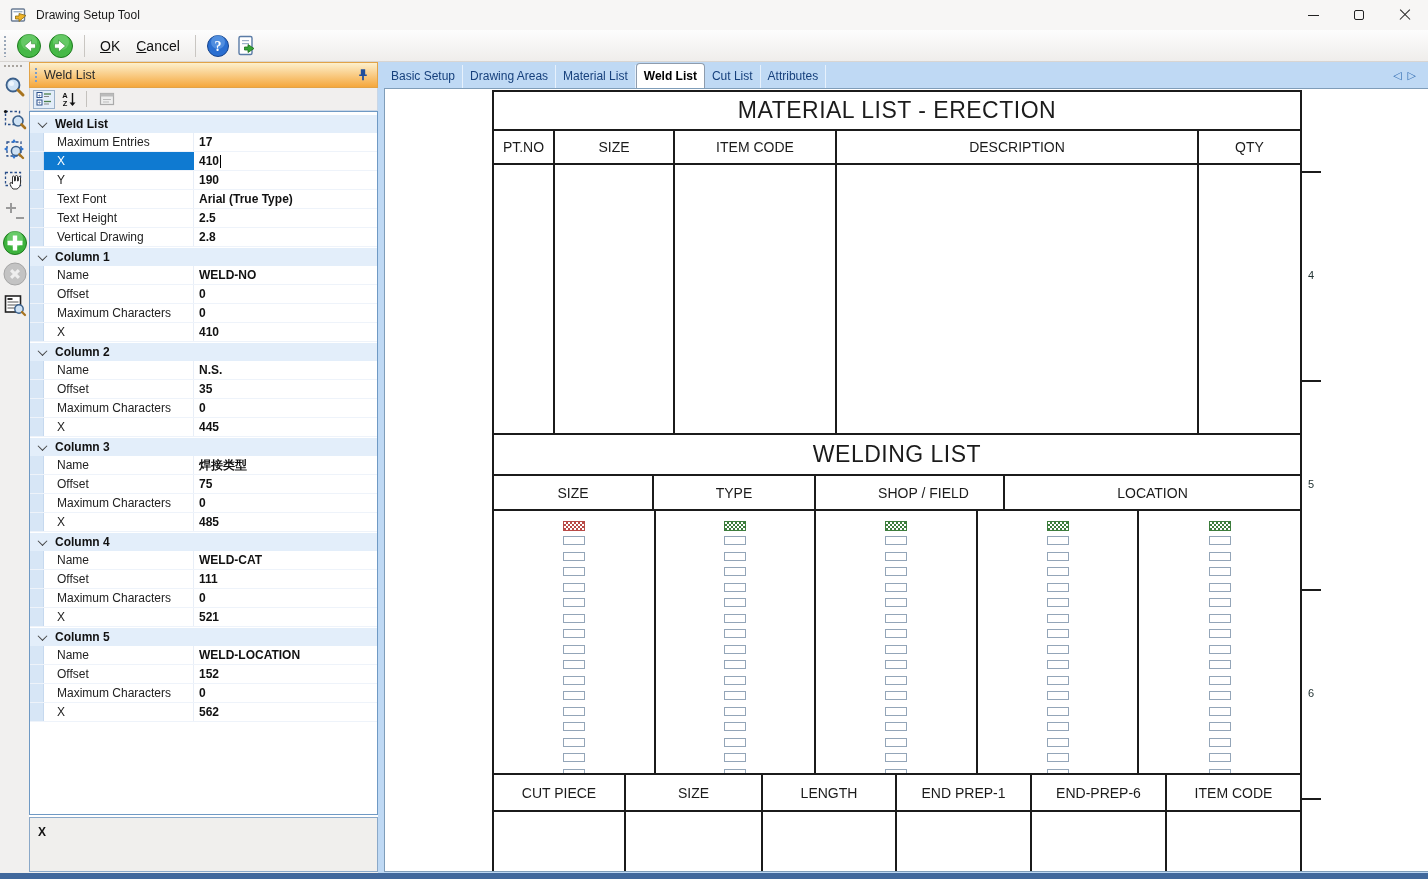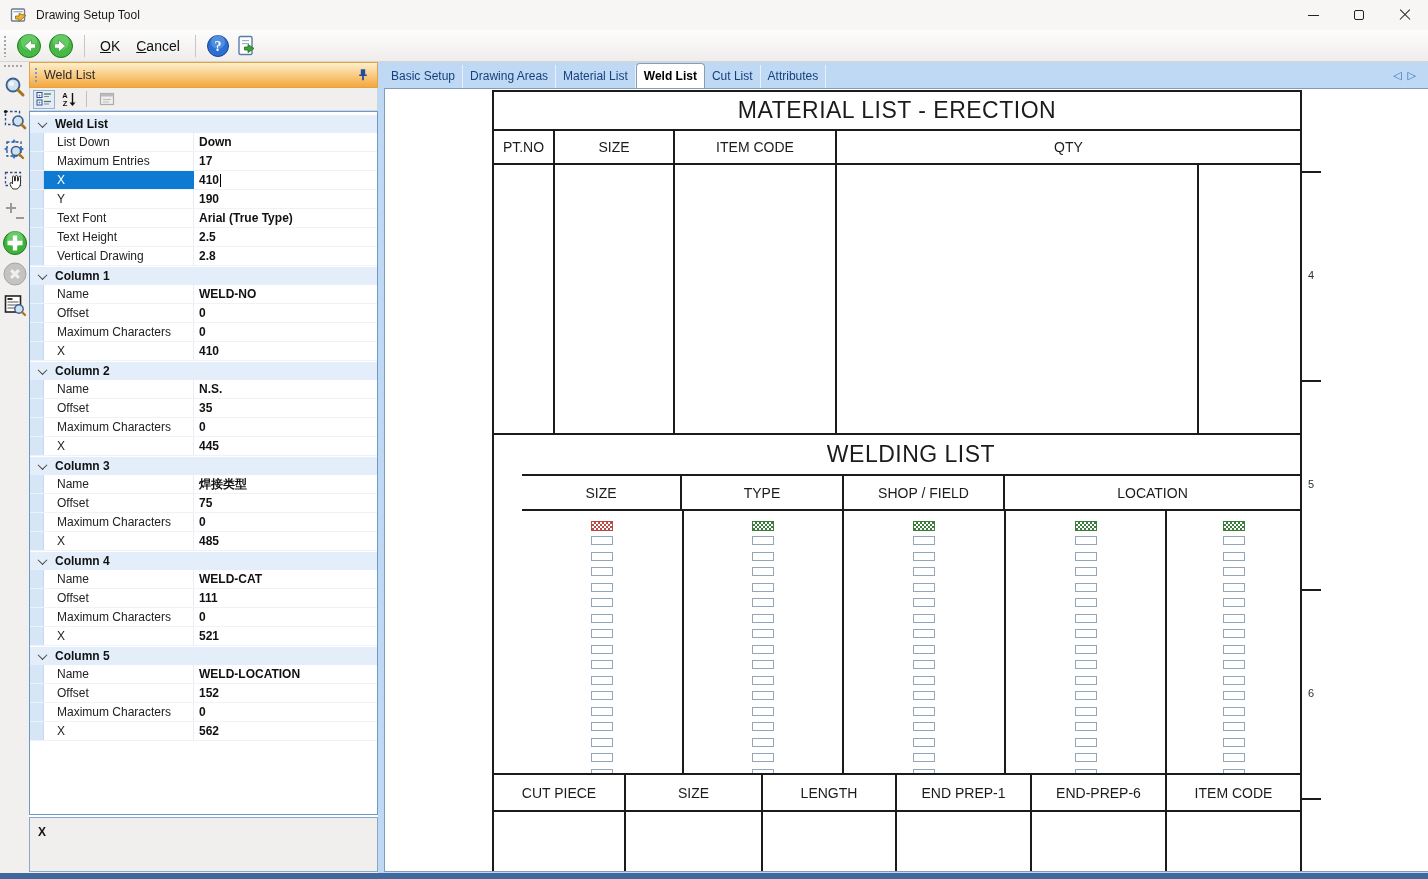--- a/index.html
+++ b/index.html
@@ -278,27 +278,20 @@
       </div>
     </div>
 
     <div class="propgrid" id="propgrid">
         <div class="cat-row">
           <span class="cat-chevron"></span>
           <span class="cat-label">Weld List</span>
         </div>
         <div class="prop-row">
           <div class="prop-gutter"></div>
-          <div class="prop-name">List Down</div>
-          <div class="prop-value">
-            <span>Down</span>
-          </div>
-        </div>
-        <div class="prop-row">
-          <div class="prop-gutter"></div>
           <div class="prop-name">Maximum Entries</div>
           <div class="prop-value">
             <span>17</span>
           </div>
         </div>
         <div class="prop-row selected">
           <div class="prop-gutter"></div>
           <div class="prop-name">X</div>
           <div class="prop-value">
             <span>410</span>
@@ -513,36 +506,37 @@
       <span>◁</span><span>▷</span>
     </div>
     <div class="canvas">
       <div class="sheet" id="sheet">
           <div class="dtable" style="left: 107px; top: 1px; width: 810px; height: 345px;">
             <div class="dt-title" style="height: 39px;">MATERIAL LIST - ERECTION</div>
             <div class="dt-head" style="height: 34px;">
               <div class="dcell" style="flex: 0 0 61px;">PT.NO</div>
               <div class="dcell" style="flex: 0 0 120px;">SIZE</div>
               <div class="dcell" style="flex: 0 0 162px;">ITEM CODE</div>
+              <div class="dcell" style="flex: 0 0 362px;">DESCRIPTION</div>
               <div class="dcell" style="flex: 1 1 0%;">QTY</div>
             </div>
             <div class="dt-body">
               <div class="dcell" style="flex: 0 0 61px;"></div>
               <div class="dcell" style="flex: 0 0 120px;"></div>
               <div class="dcell" style="flex: 0 0 162px;"></div>
               <div class="dcell" style="flex: 0 0 362px;"></div>
               <div class="dcell" style="flex: 1 1 0%;"></div>
             </div>
           </div>
-          <div class="dtable" style="left: 107px; top: 344px; width: 810px; height: 426px; padding-left: 28px;">
+          <div class="dtable" style="left: 107px; top: 344px; width: 810px; height: 426px;">
             <div class="dt-title" style="height: 41px;">WELDING LIST</div>
             <div class="dt-head" style="height: 35px;">
               <div class="dcell" style="flex: 0 0 160px;">SIZE</div>
               <div class="dcell" style="flex: 0 0 162px;">TYPE</div>
-              <div class="dcell" style="flex: 0 0 161px;">SHOP / FIELD</div>
+              <div class="dcell" style="flex: 0 0 161px; margin-left: 28px;">SHOP / FIELD</div>
               <div class="dcell" style="flex: 1 1 0%;">LOCATION</div>
             </div>
             <div class="dt-body">
               <div class="dcell" style="flex: 0 0 162px;">
                 <div class="marker" style="left: 50%; margin-left: -11px; top: 10px; border-color: rgb(184, 74, 71); background: repeating-conic-gradient(rgb(184, 74, 71) 0%, rgb(184, 74, 71) 25%, rgb(255, 255, 255) 0%, rgb(255, 255, 255) 50%) 0% 0% / 4px 4px;"></div>
                 <div class="entry" style="left: 50%; margin-left: -11px; top: 25px;"></div>
                 <div class="entry" style="left: 50%; margin-left: -11px; top: 40.5px;"></div>
                 <div class="entry" style="left: 50%; margin-left: -11px; top: 56px;"></div>
                 <div class="entry" style="left: 50%; margin-left: -11px; top: 71.5px;"></div>
                 <div class="entry" style="left: 50%; margin-left: -11px; top: 87px;"></div>

